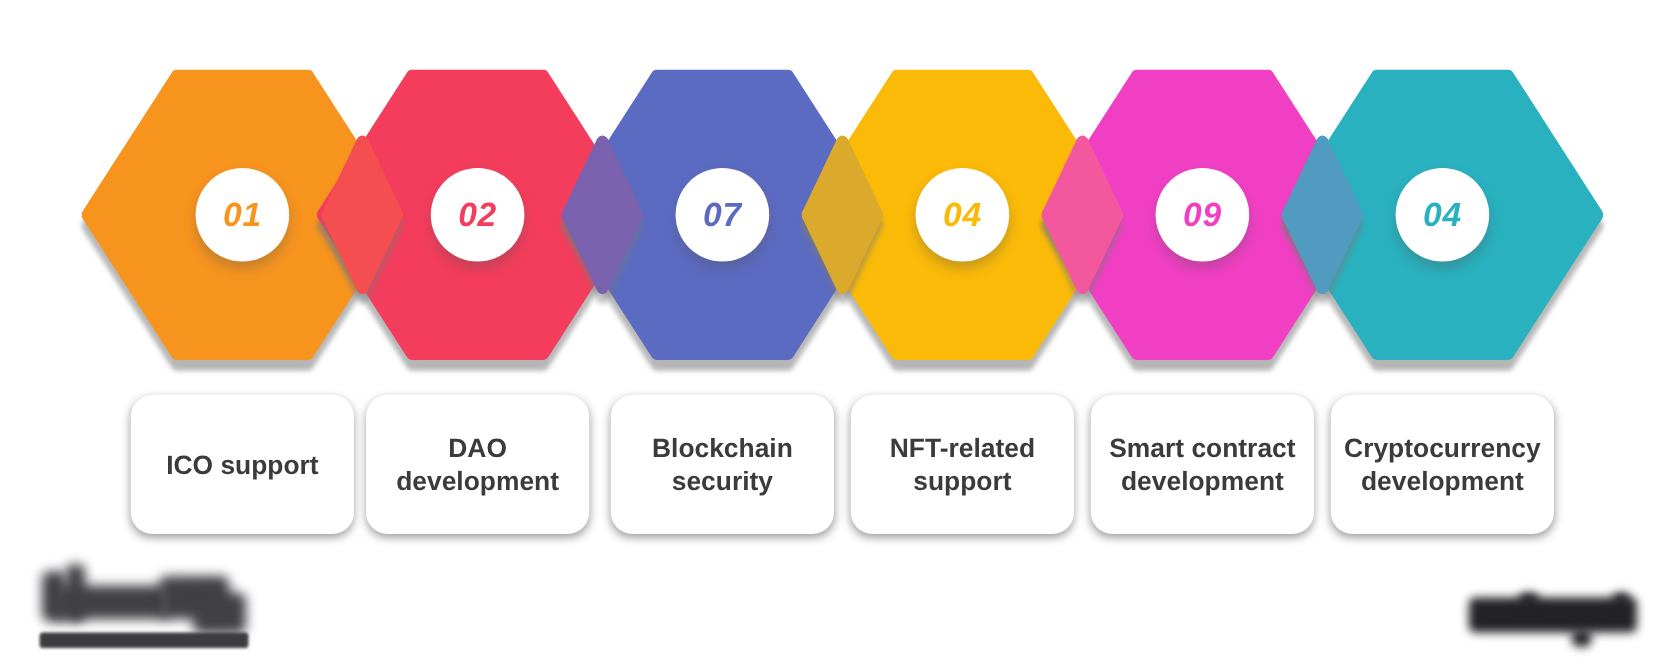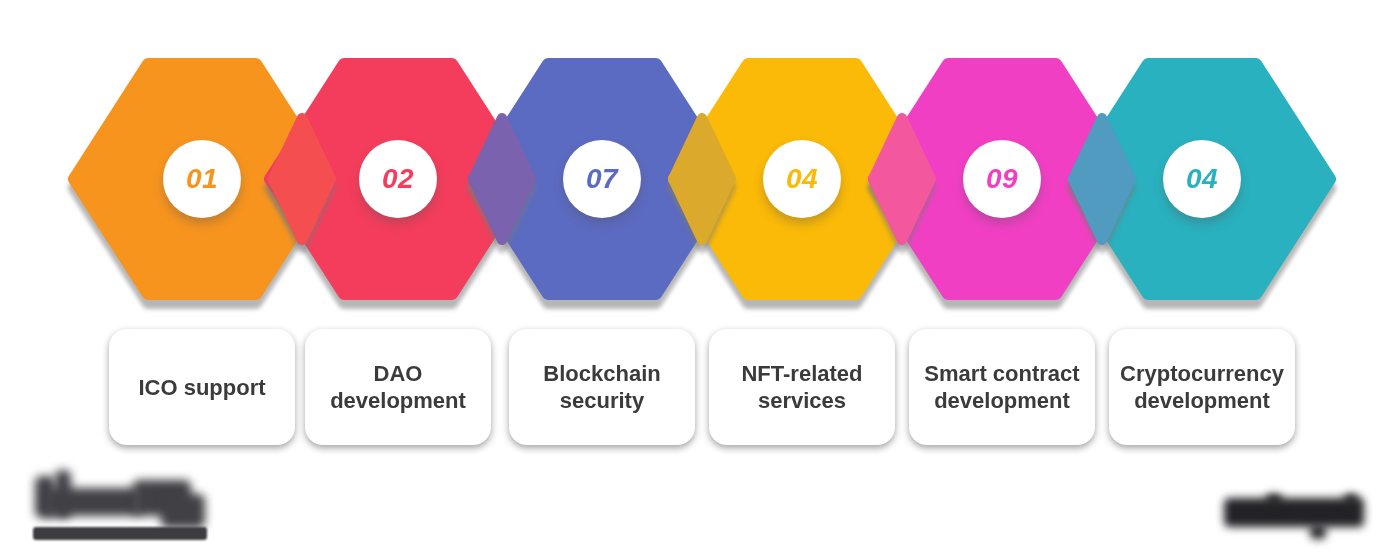--- a/index.html
+++ b/index.html
@@ -119,21 +119,21 @@
   <div class="step" style="--c: #FBBA07;">
     <div class="hex-wrap">
       <svg viewBox="0 0 268 242">
           <polygon points="6,121 80,6 188,6 262,121 188,236 80,236"></polygon>
         </svg>
     </div>
     <div class="num-circle">
       <span>04</span>
     </div>
     <div class="card">
-      <span>NFT-related services</span>
+      <span>NFT-related support</span>
     </div>
   </div>
 
   <div class="step" style="--c: #F13FC4;">
     <div class="hex-wrap">
       <svg viewBox="0 0 268 242">
           <polygon points="6,121 80,6 188,6 262,121 188,236 80,236"></polygon>
         </svg>
     </div>
     <div class="num-circle">

